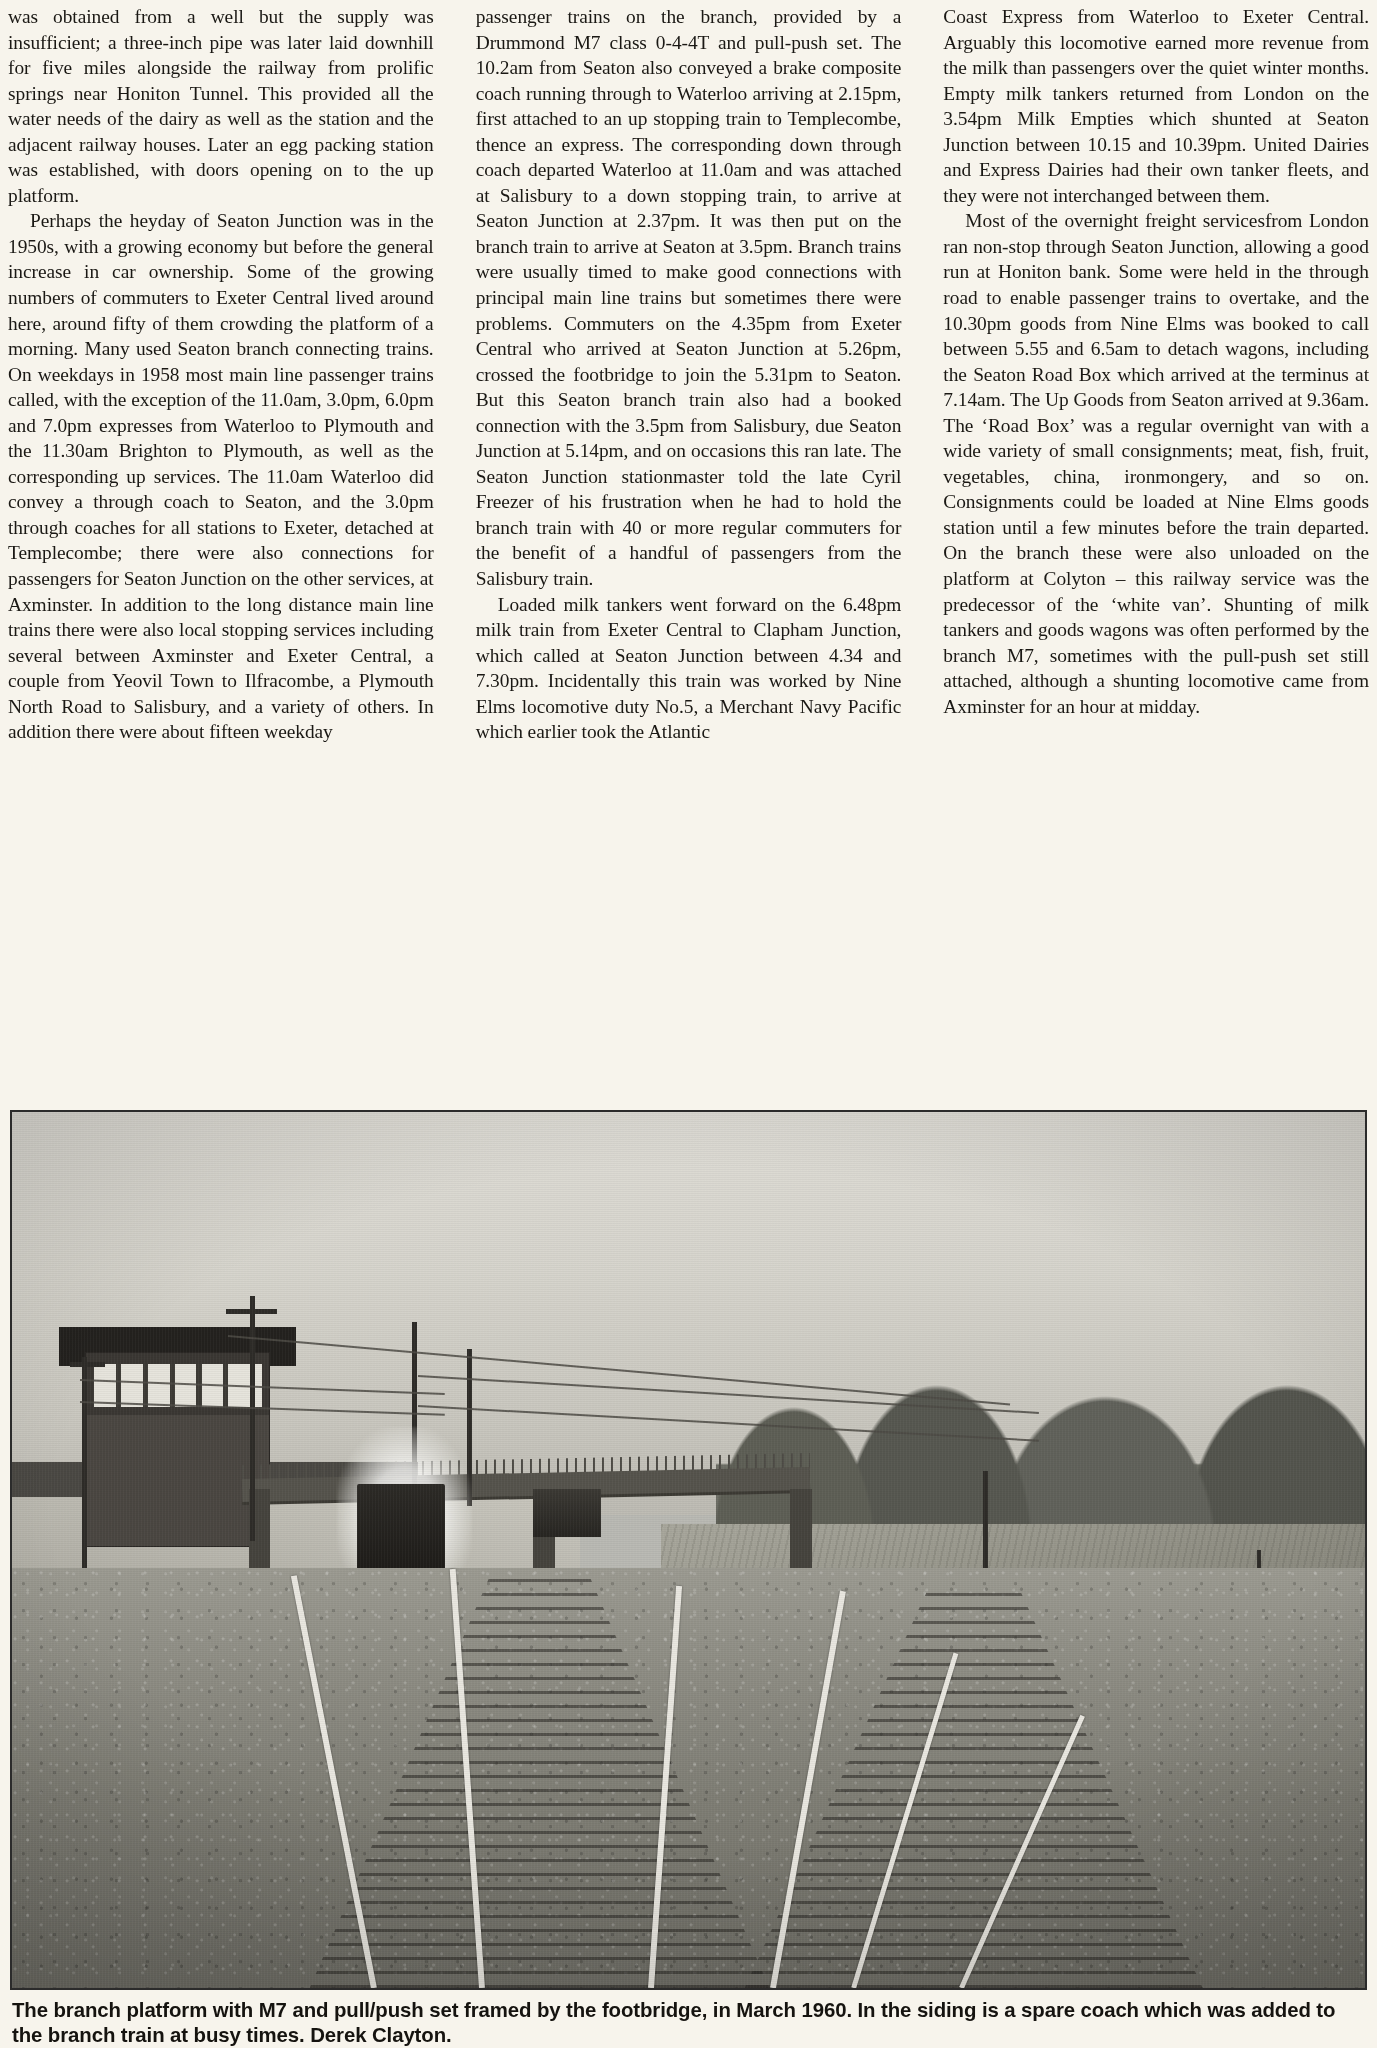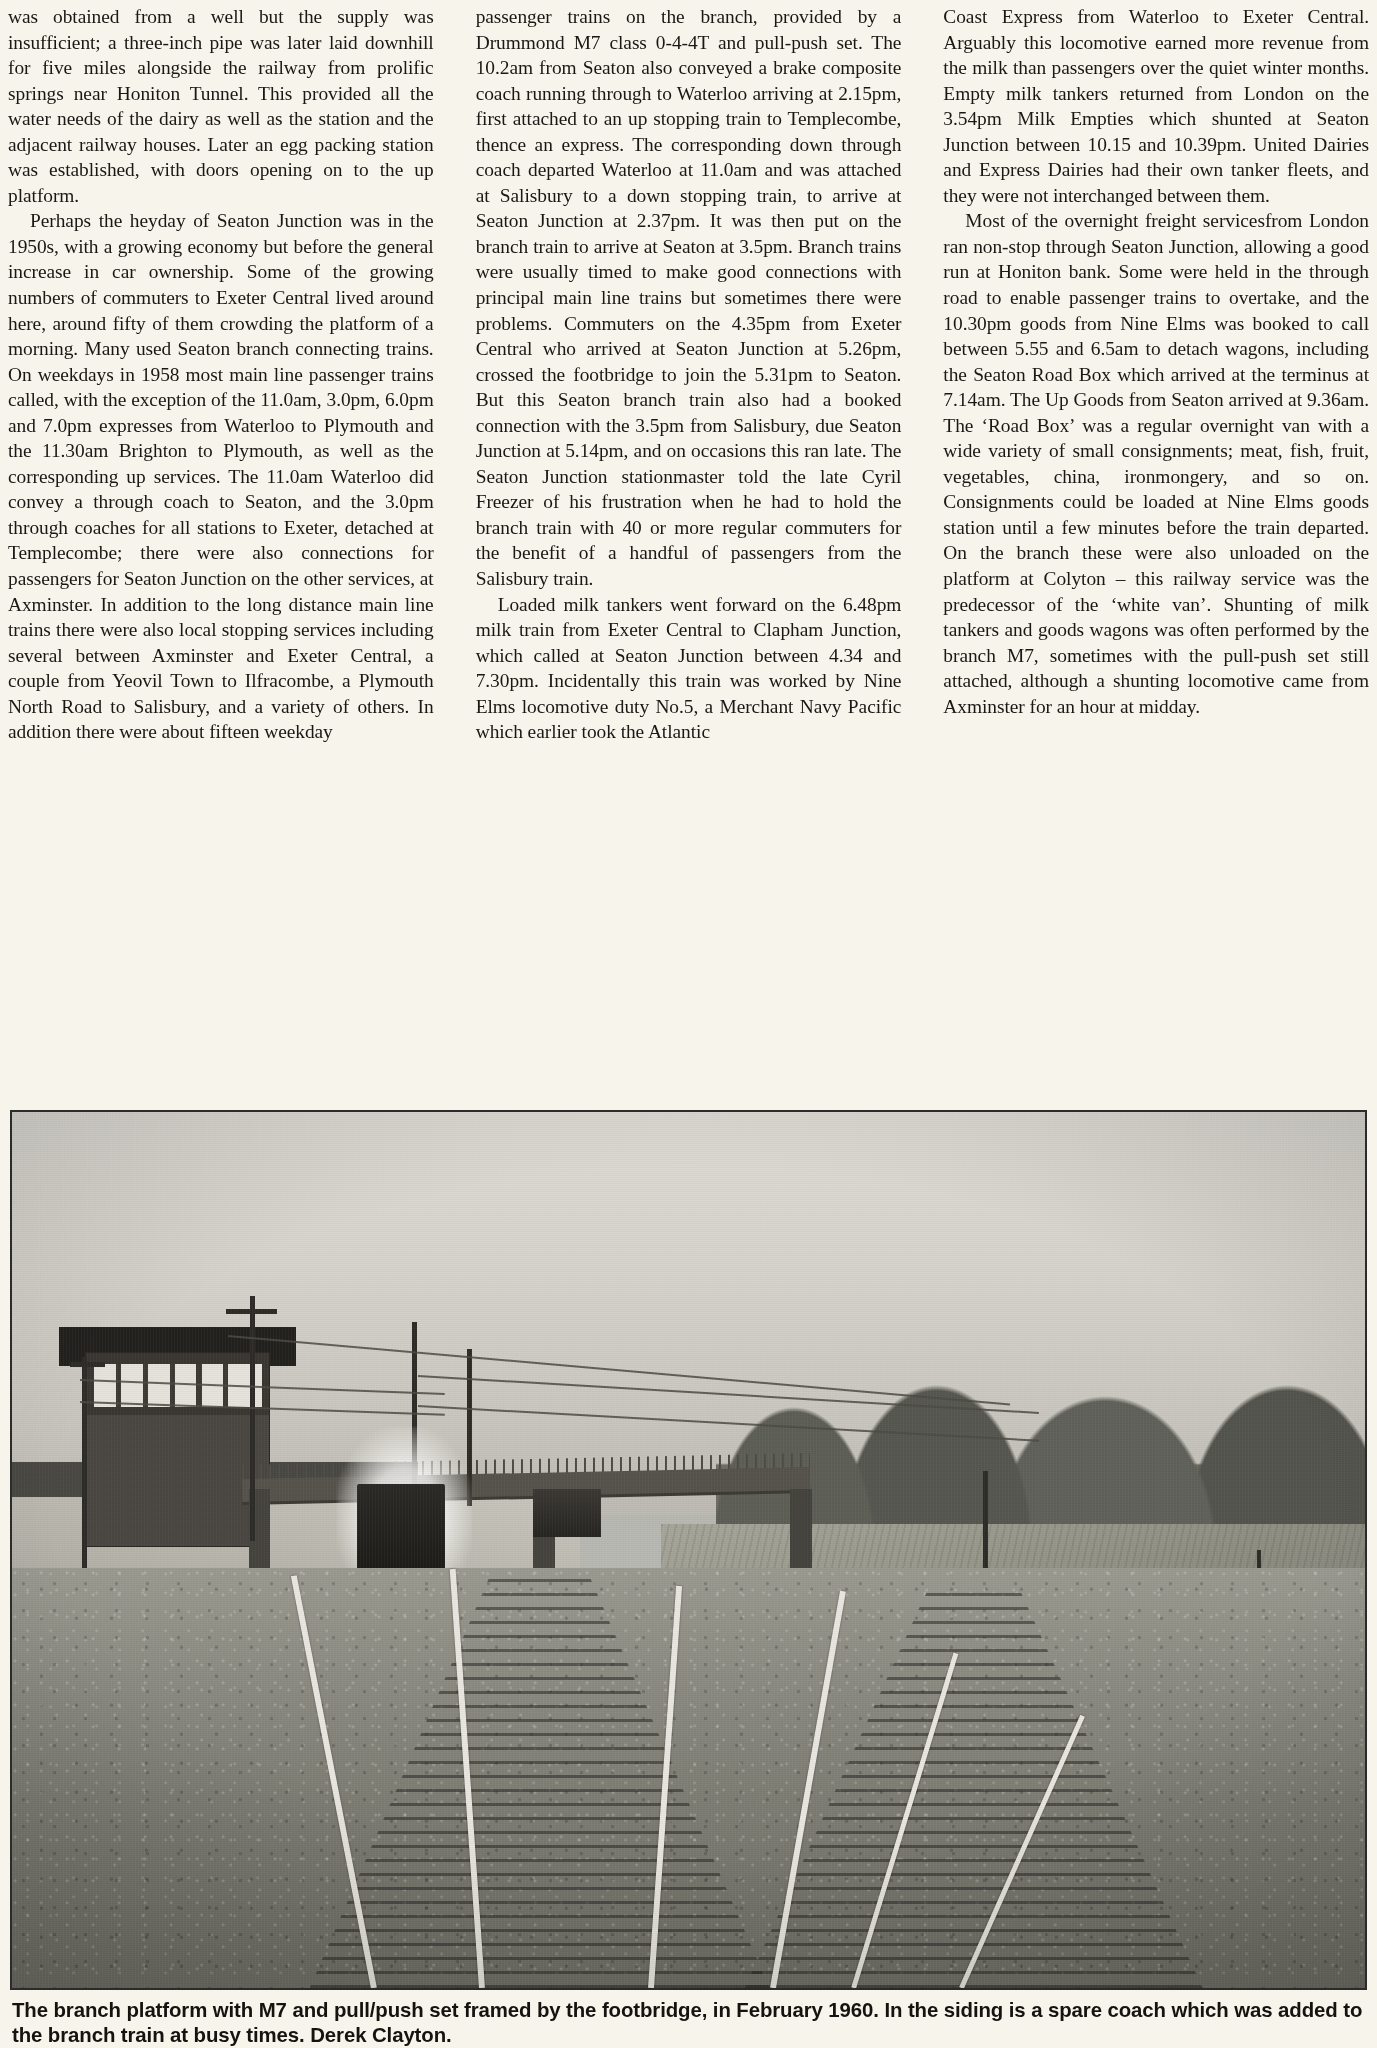--- a/index.html
+++ b/index.html
@@ -303,15 +303,15 @@
       <div class="rail" style="left:47%;   bottom:0; width:6px; height:46%; transform: rotate(4deg);"></div>
       <div class="rail" style="left:56%;   bottom:0; width:6px; height:46%; transform: rotate(10deg);"></div>
       <div class="rail" style="left:62%;   bottom:0; width:5px; height:40%; transform: rotate(17deg);"></div>
       <div class="rail" style="left:70%;   bottom:0; width:5px; height:34%; transform: rotate(24deg);"></div>
 
       <div class="shadowvig"></div>
       <div class="grain"></div>
     </div>
   </div>
 
-  <div class="caption">The branch platform with M7 and pull/push set framed by the footbridge, in February 1960. In the siding is a spare coach which was added to the branch train at busy times. Derek Clayton.</div>
+  <div class="caption">The branch platform with M7 and pull/push set framed by the footbridge, in March 1960. In the siding is a spare coach which was added to the branch train at busy times. Derek Clayton.</div>
 
 </div>
 
 </body></html>

